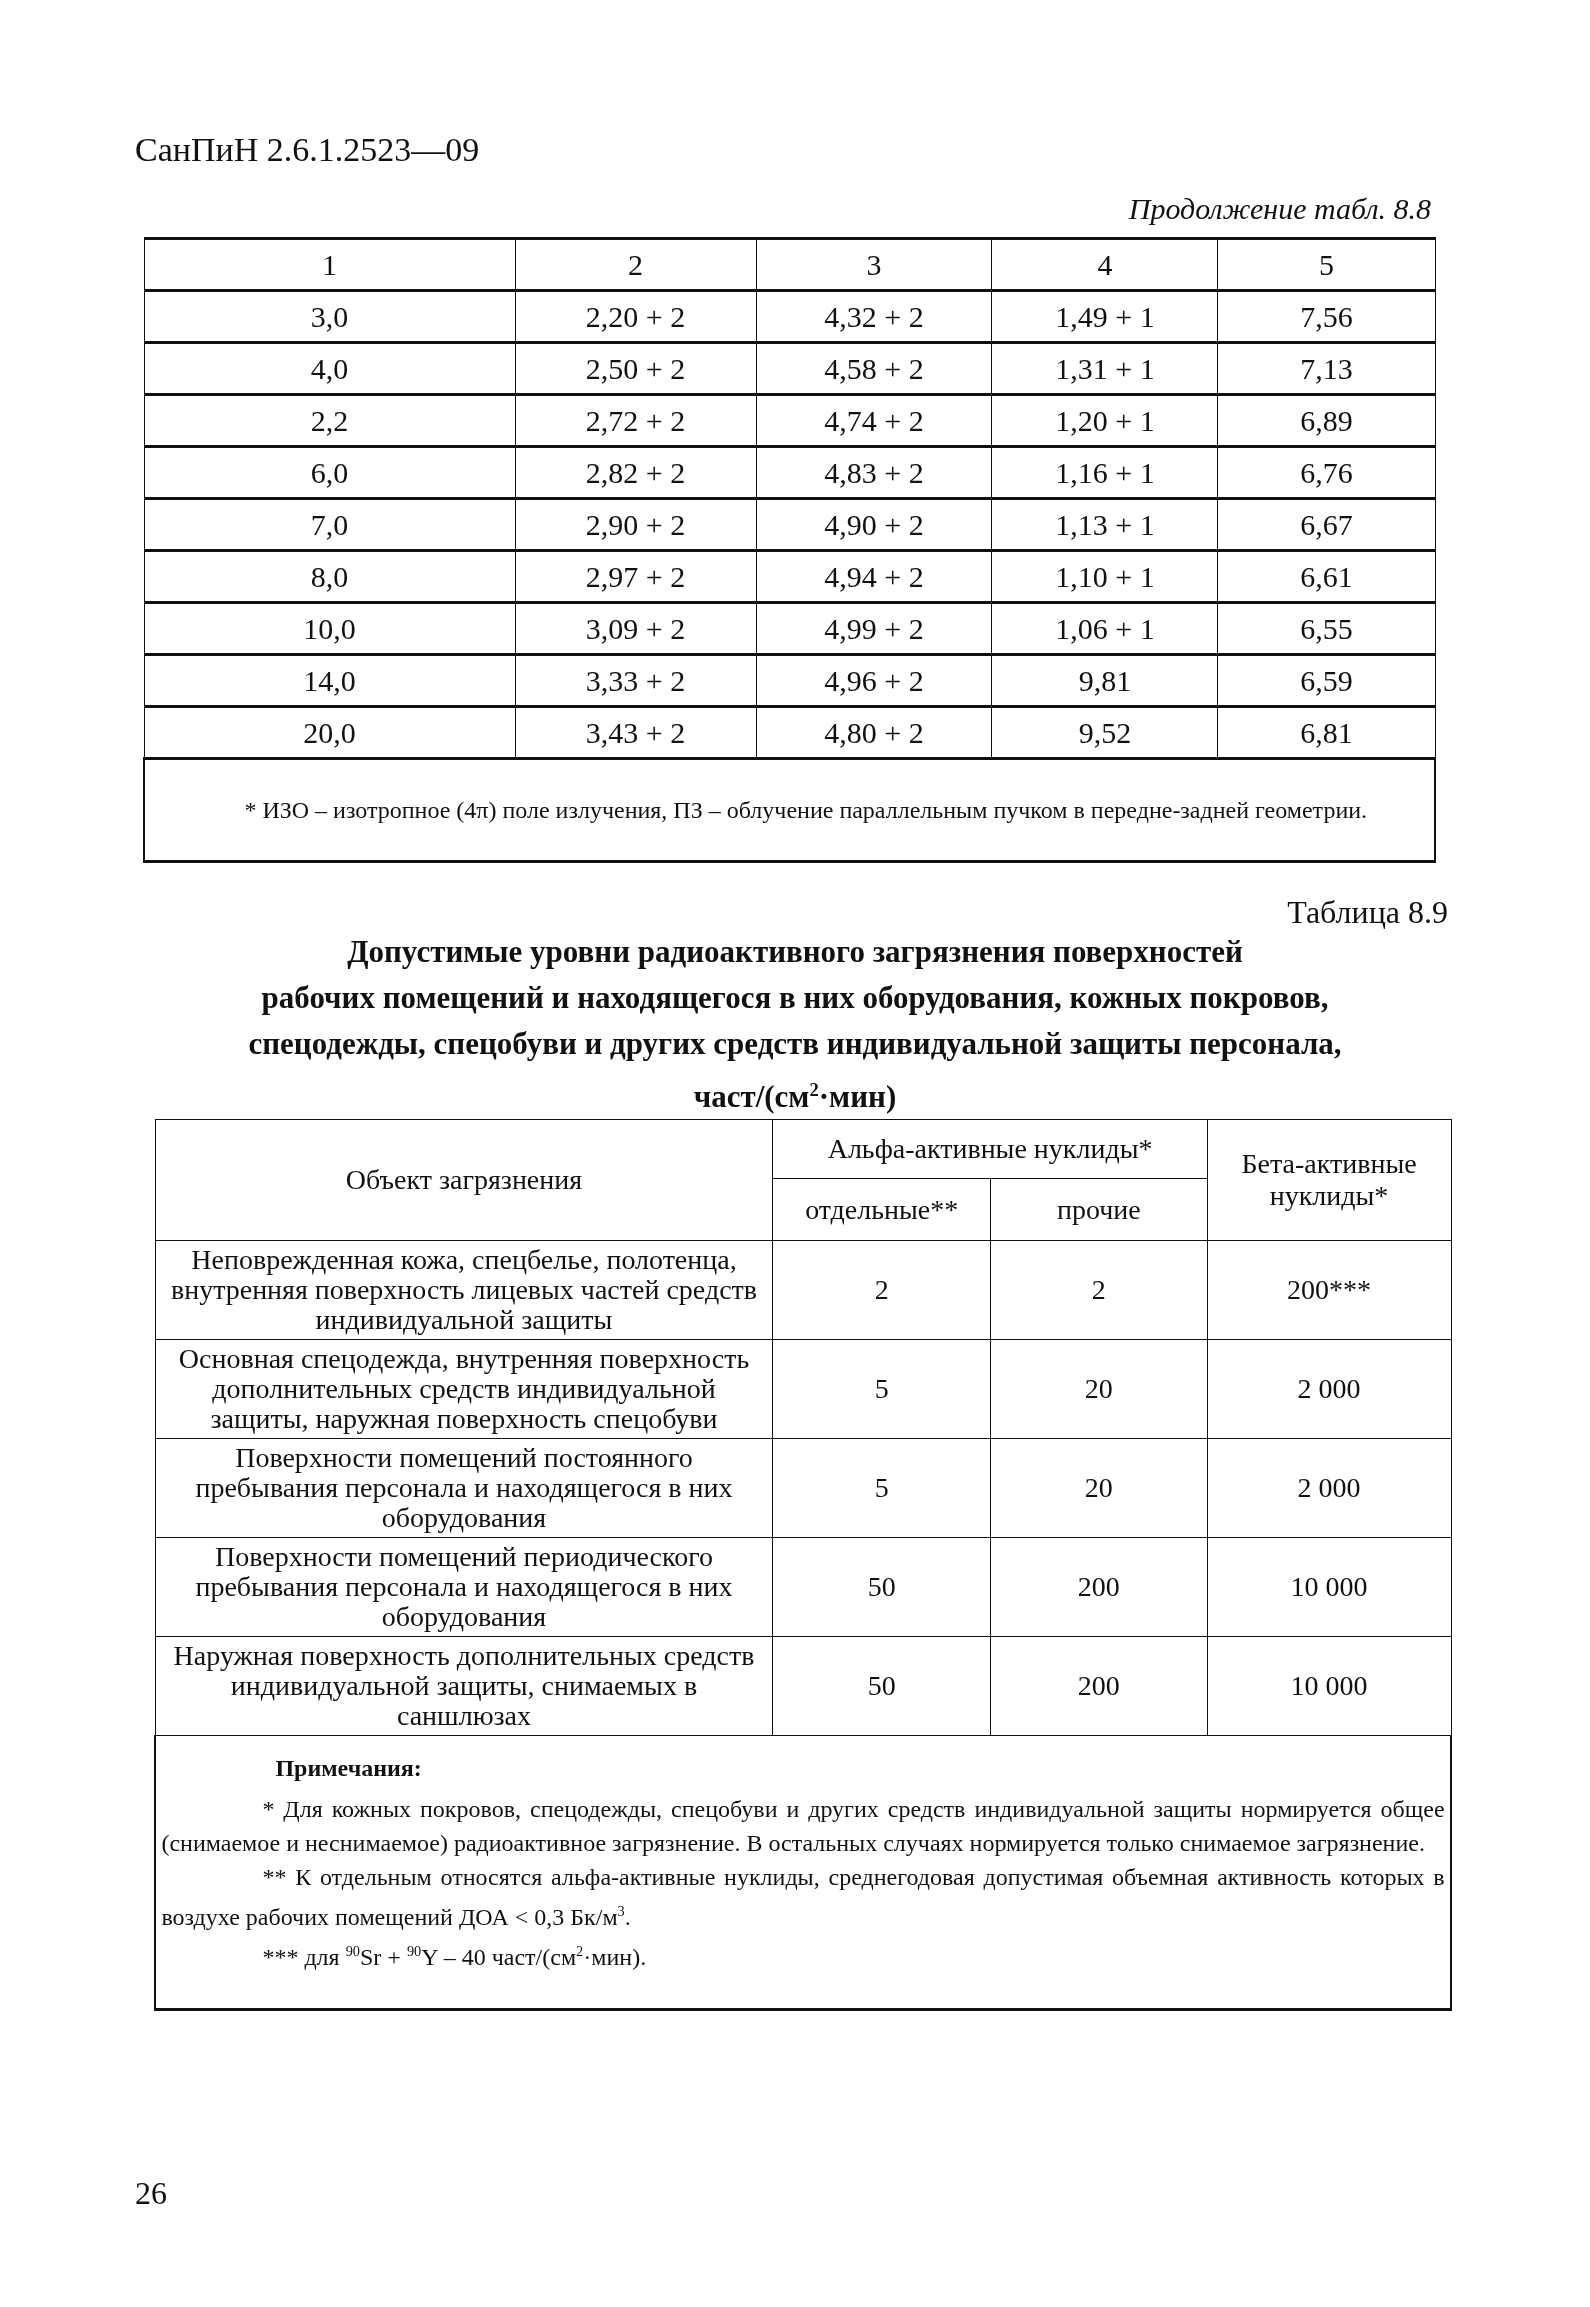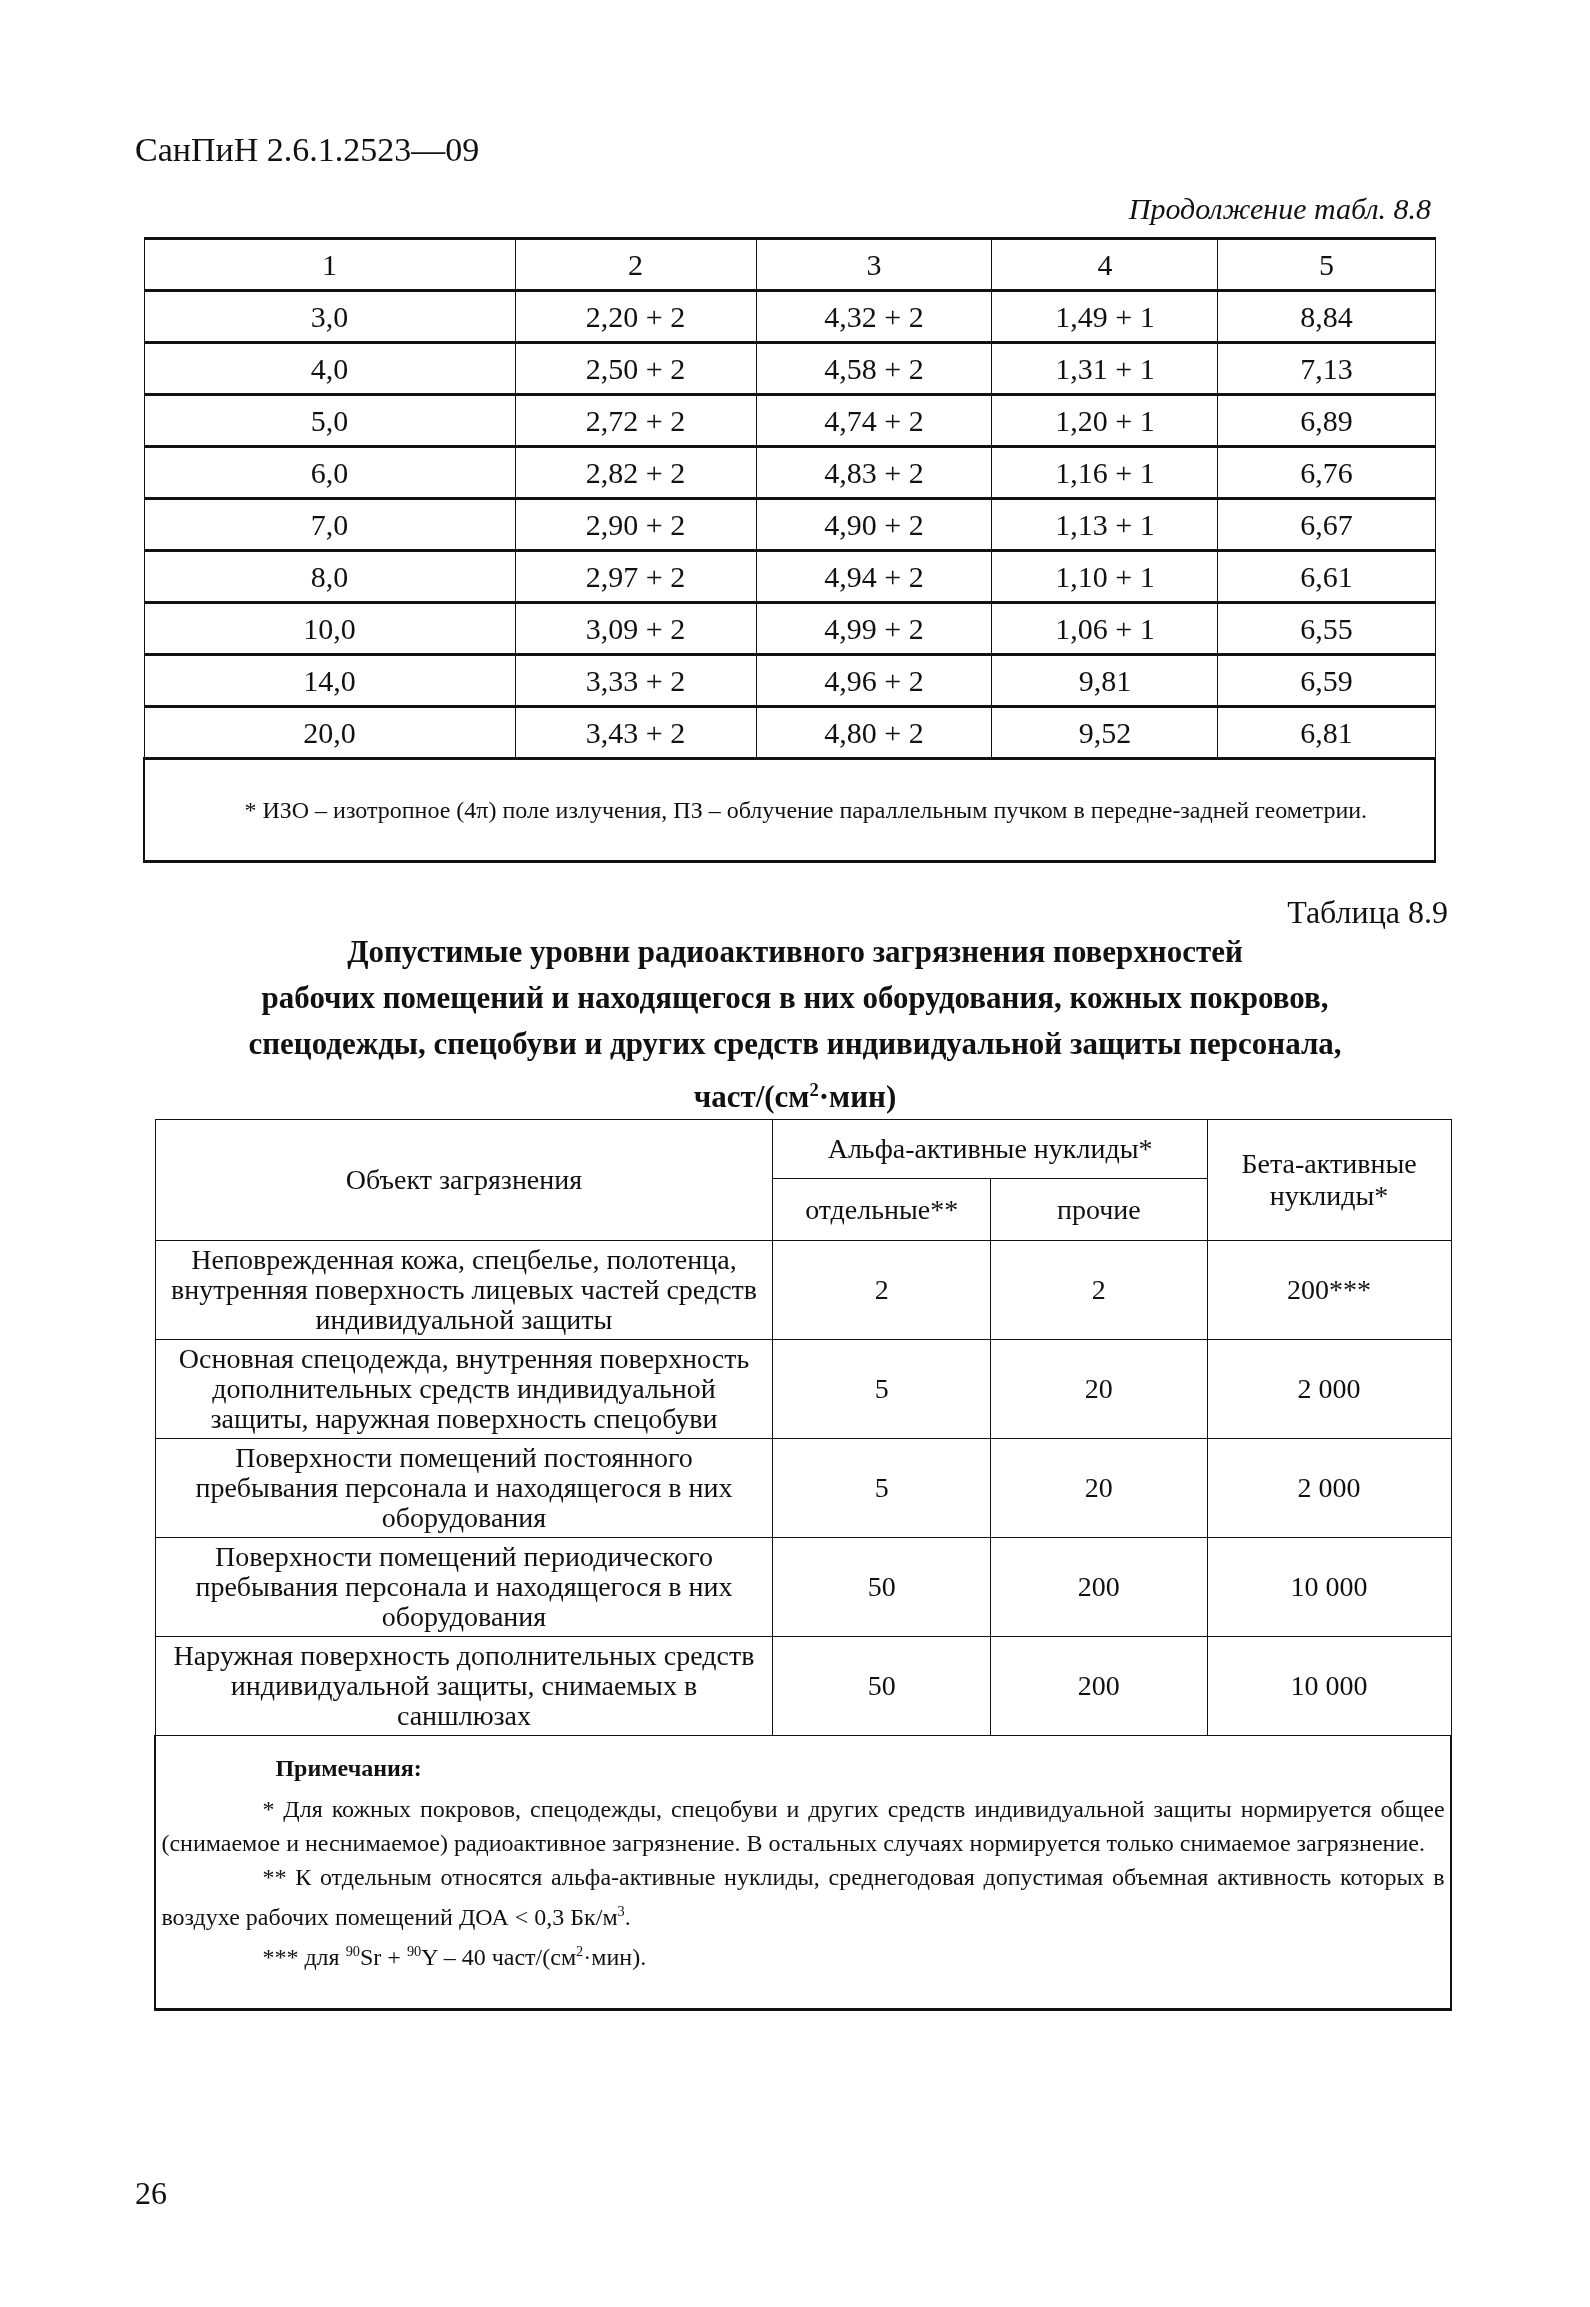--- a/index.html
+++ b/index.html
@@ -51,31 +51,31 @@
       <th class="col4">4</th>
       <th class="col5">5</th>
     </tr>
   </thead>
   <tbody id="t88-body">
       <tr>
         <td>3,0</td>
         <td>2,20 + 2</td>
         <td>4,32 + 2</td>
         <td>1,49 + 1</td>
-        <td>8,84</td>
+        <td>7,56</td>
       </tr>
       <tr>
         <td>4,0</td>
         <td>2,50 + 2</td>
         <td>4,58 + 2</td>
         <td>1,31 + 1</td>
         <td>7,13</td>
       </tr>
       <tr>
-        <td>5,0</td>
+        <td>2,2</td>
         <td>2,72 + 2</td>
         <td>4,74 + 2</td>
         <td>1,20 + 1</td>
         <td>6,89</td>
       </tr>
       <tr>
         <td>6,0</td>
         <td>2,82 + 2</td>
         <td>4,83 + 2</td>
         <td>1,16 + 1</td>

